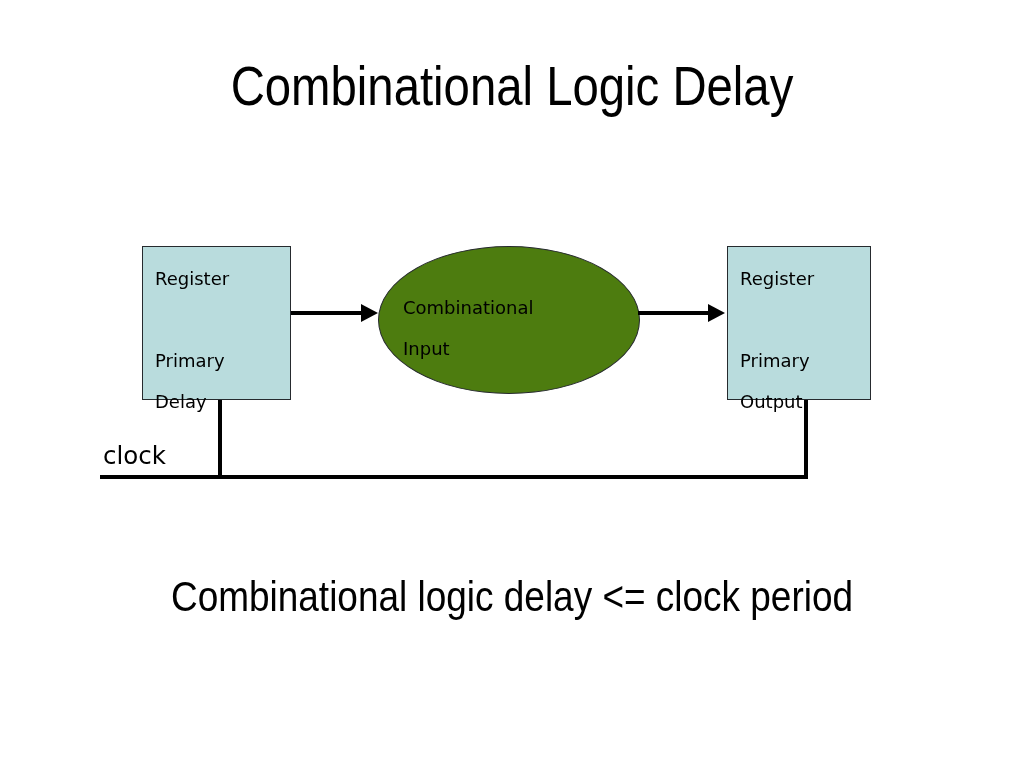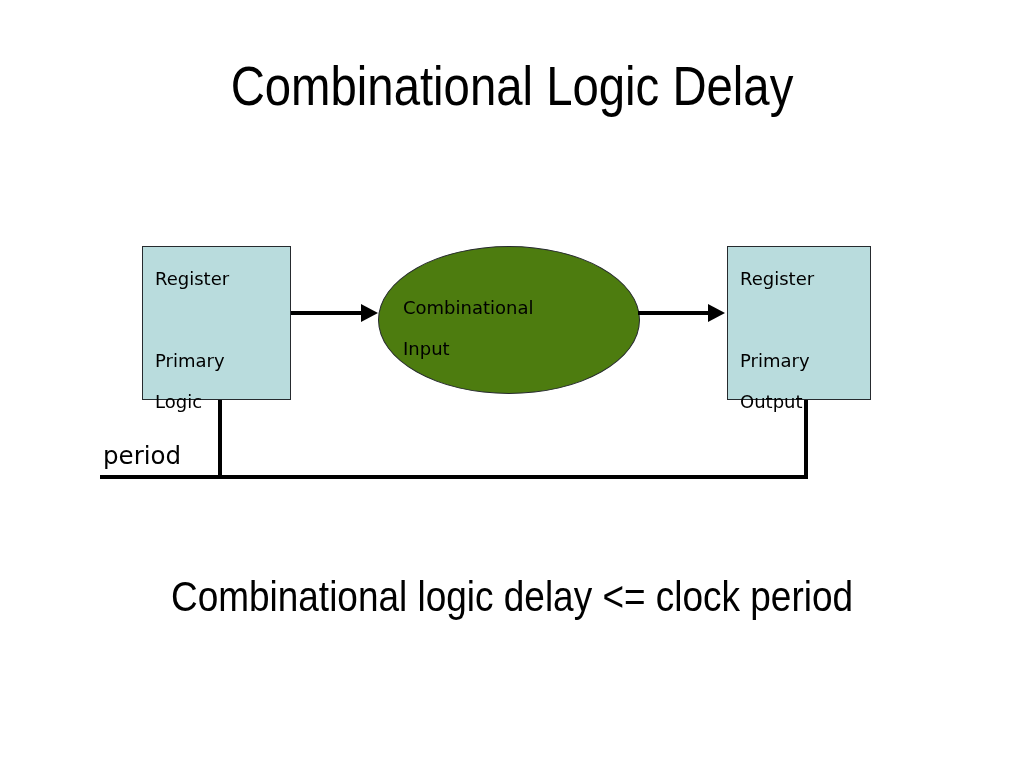--- a/index.html
+++ b/index.html
@@ -119,21 +119,21 @@
 
 <div id="slide">
 
   <div class="slide-title">Combinational Logic Delay</div>
 
   <div class="diagram">
 
     <div class="node-box box-left" style="left:142px; top:246px; width:149px; height:154px;">
       <div class="node-text" style="top:11px;">Register</div>
       <div class="node-text" style="top:93px;">Primary</div>
-      <div class="node-text" style="top:134px;">Logic</div>
+      <div class="node-text" style="top:134px;">Delay</div>
     </div>
 
     <div class="node-ellipse ellipse" style="left:378px; top:246px; width:262px; height:148px;">
       <div class="node-text" style="top:40px;">Combinational</div>
       <div class="node-text" style="top:81px;">Input</div>
     </div>
 
     <div class="node-box box-right" style="left:727px; top:246px; width:144px; height:154px;">
       <div class="node-text" style="top:11px;">Register</div>
       <div class="node-text" style="top:93px;">Primary</div>
@@ -143,19 +143,19 @@
     <div class="wire-h" style="left:291px; top:311px; width:72px;"></div>
     <div class="arrow-head" style="left:361px; top:304px;"></div>
 
     <div class="wire-h" style="left:638px; top:311px; width:72px;"></div>
     <div class="arrow-head" style="left:708px; top:304px;"></div>
 
     <div class="wire-v" style="left:218px; top:400px; height:79px;"></div>
     <div class="wire-v" style="left:804px; top:400px; height:79px;"></div>
     <div class="wire-h" style="left:100px; top:475px; width:708px;"></div>
 
-    <div class="clock-label" style="left:103px; top:441px;">period</div>
+    <div class="clock-label" style="left:103px; top:441px;">clock</div>
 
   </div>
 
   <div class="caption">Combinational logic delay &lt;= clock period</div>
 
 </div>
 
 </body></html>

